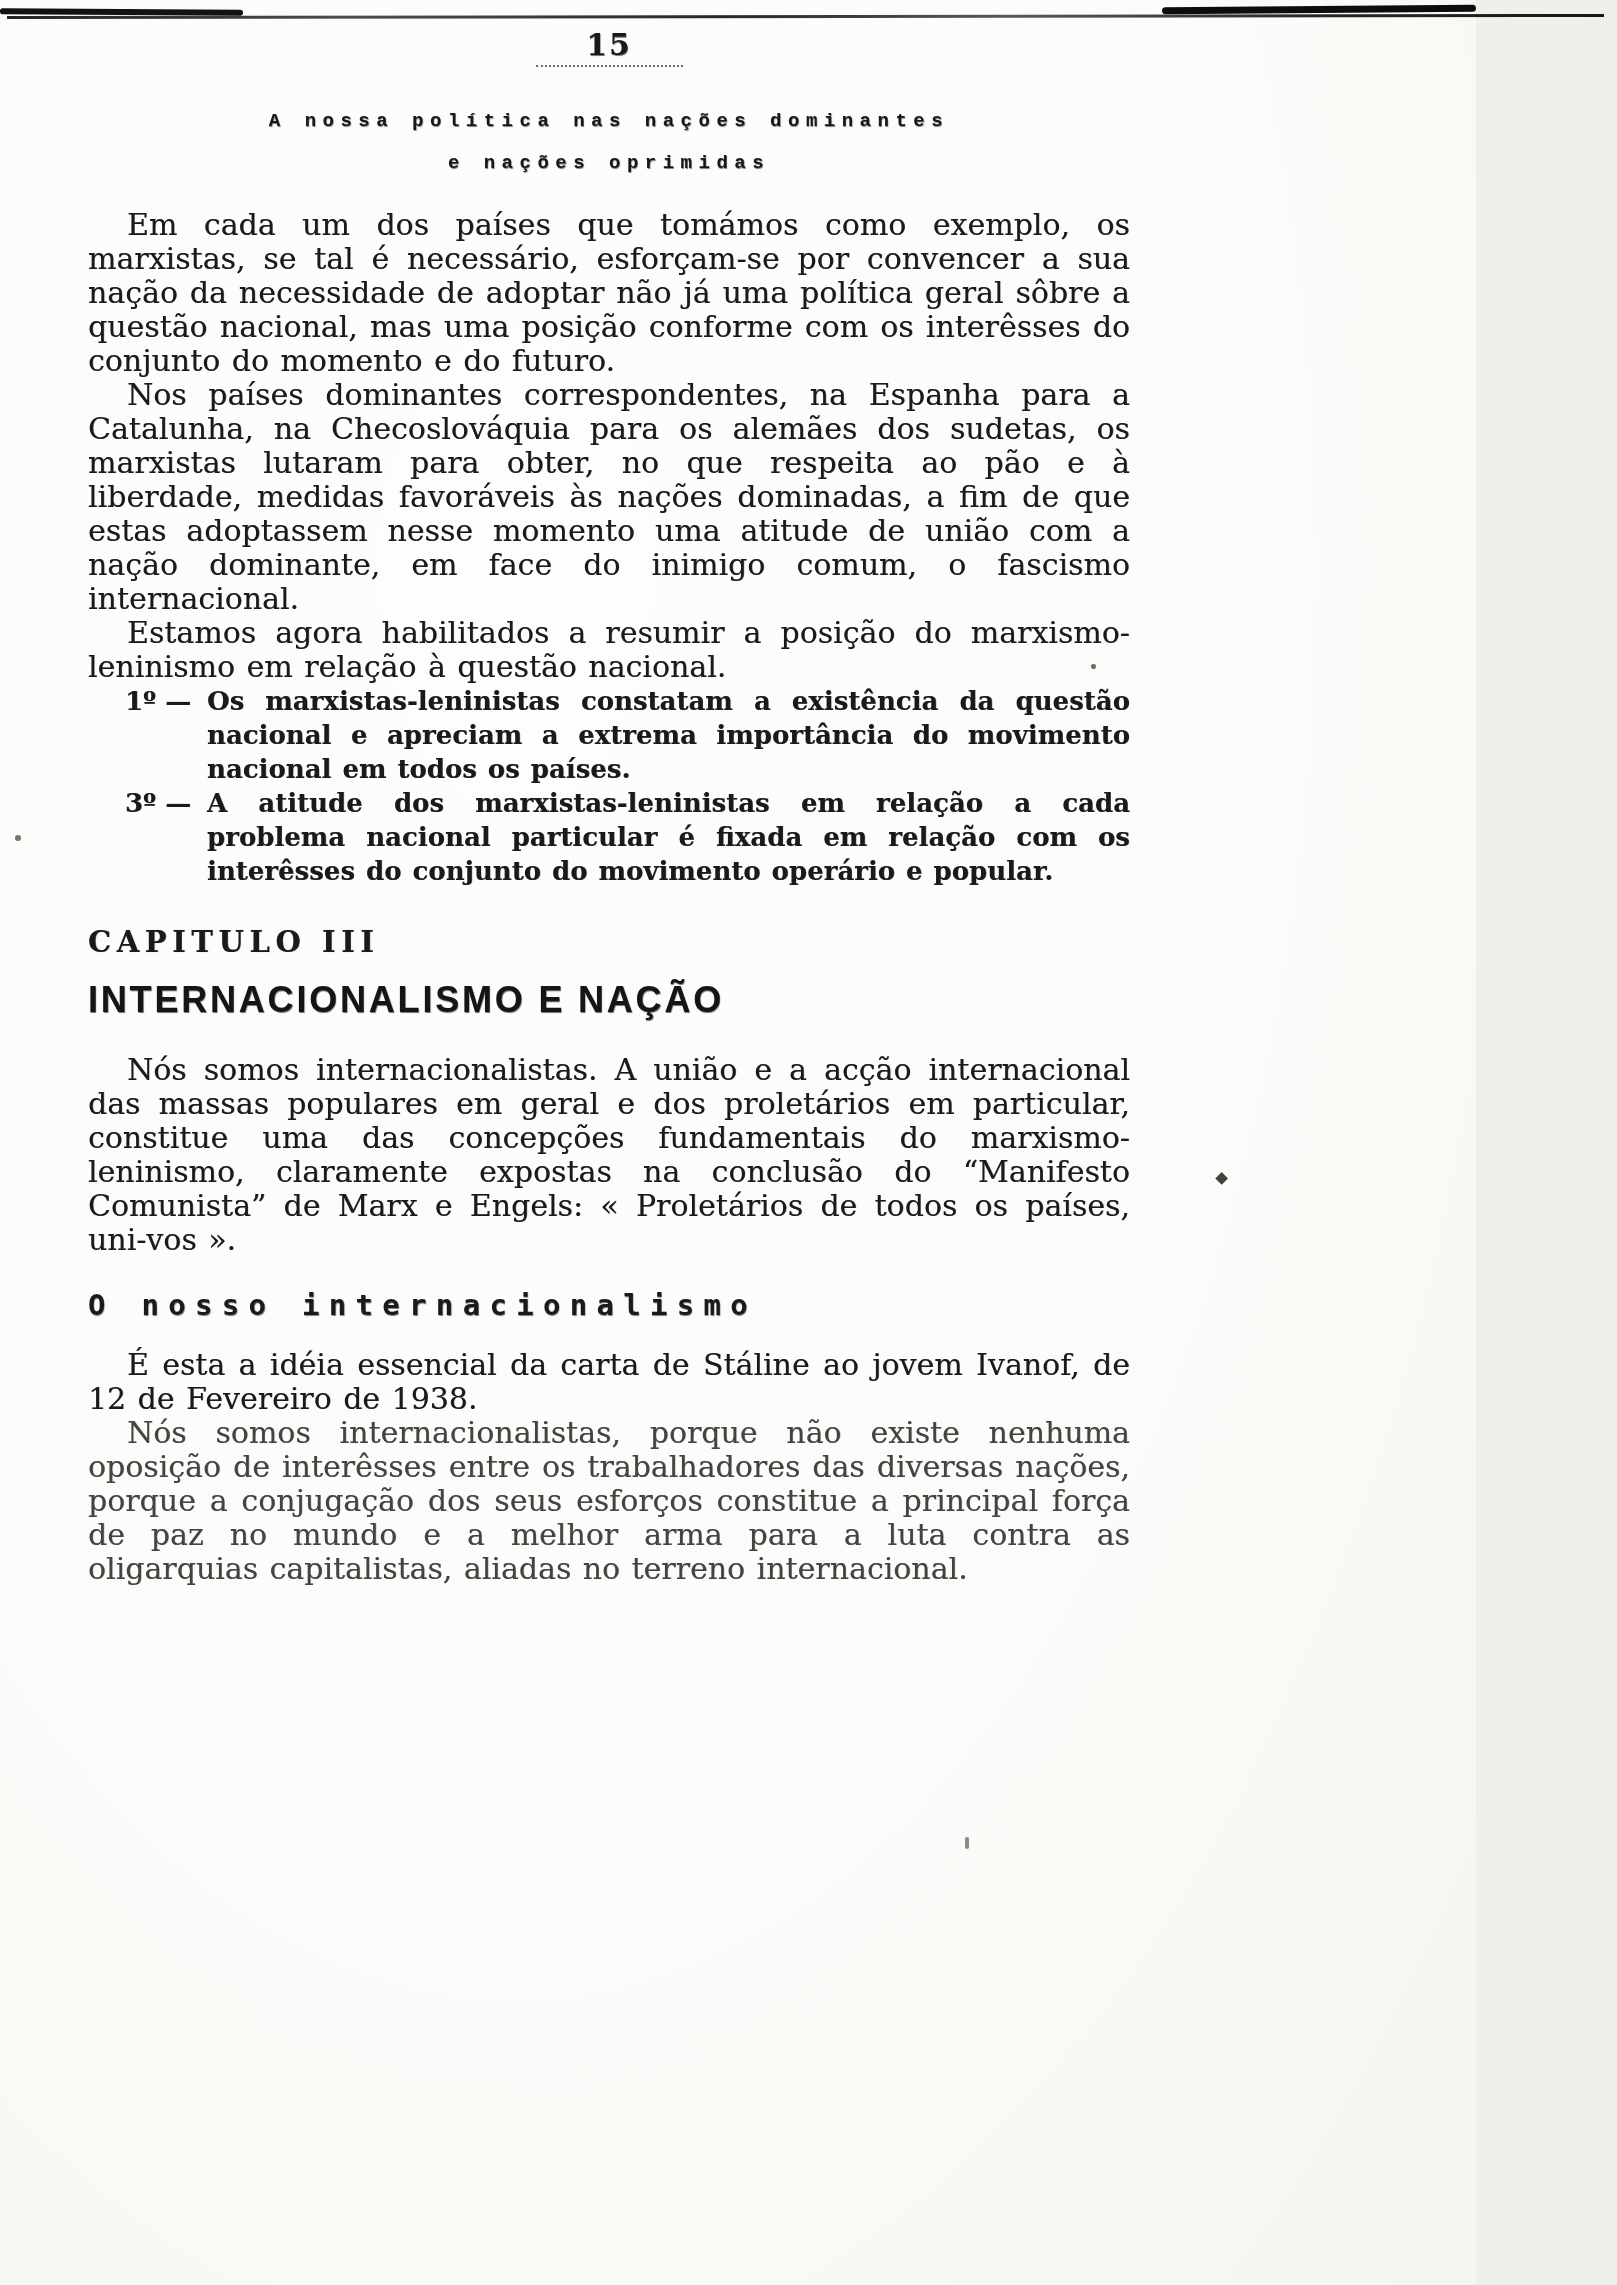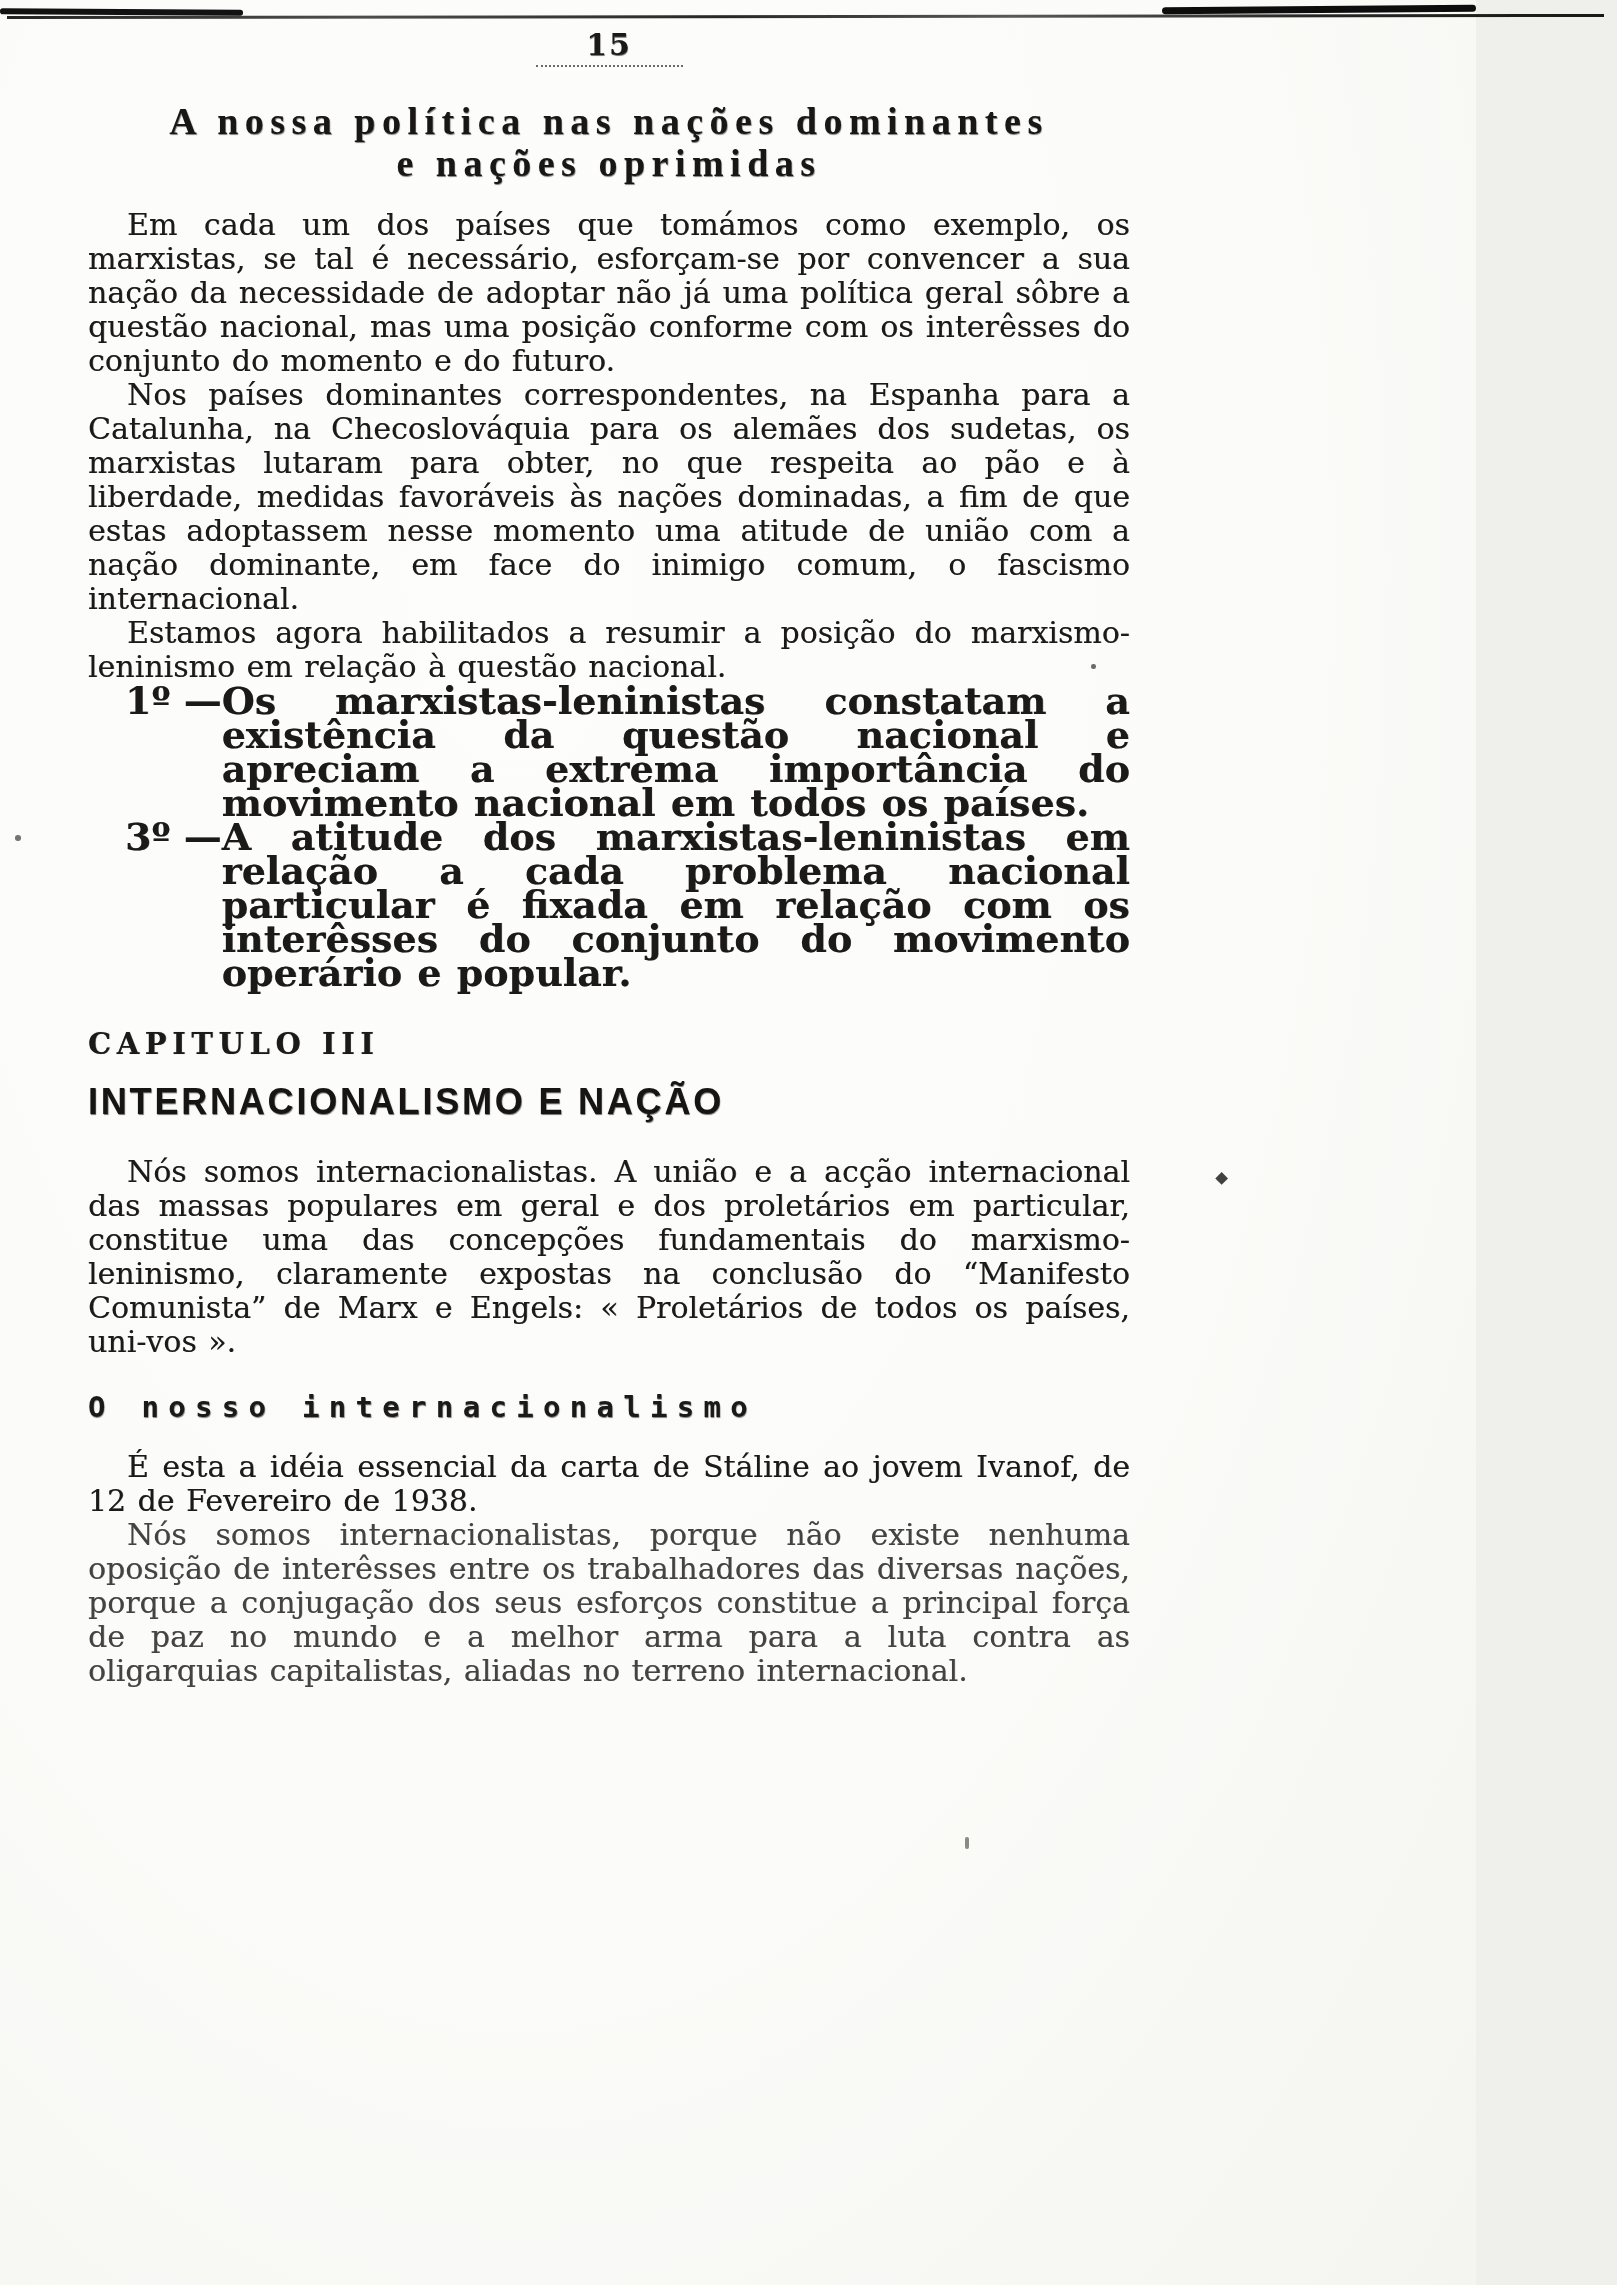--- a/index.html
+++ b/index.html
@@ -43,23 +43,23 @@
   .page-number-rule {
     width: 147px;
     margin: 3.7px auto 0 auto;
     border-bottom: 2.8px dotted #6b6b66;
     height: 0;
   }
   
   .tw-heading {
     margin: 33px 0 24px 0;
     text-align: center;
-    font-family: Liberation Serif, serif;
-    font-weight: 700;
-    font-size: 38px;
+    font-family: Liberation Mono, monospace;
+    font-weight: 700;
+    font-size: 19px;
     line-height: 42px;
     letter-spacing: 6.5px;
     color: #181715;
     text-shadow: 0.6px 0.6px 0.9px rgba(25,25,25,0.55);
   }
   .tw-heading .heading-line { display: block; }
   .tw-subheading {
     margin: 30px 0 24px 0;
     font-family: "DejaVu Sans Mono", monospace;
     font-weight: 700;
@@ -86,21 +86,21 @@
   
   .num-list {
     margin: 0;
     padding: 0;
     list-style: none;
   }
   .num-item {
     display: flex;
     font-family: "DejaVu Serif", serif;
     font-weight: 700;
-    font-size: 38px;
+    font-size: 26px;
     line-height: 34px;
     text-shadow: 0.4px 0.4px 0.6px rgba(25,25,25,0.5);
   }
   .num-marker {
     flex: 0 0 119px;
     box-sizing: border-box;
     padding-left: 37px;
     white-space: nowrap;
   }
   .num-text {

